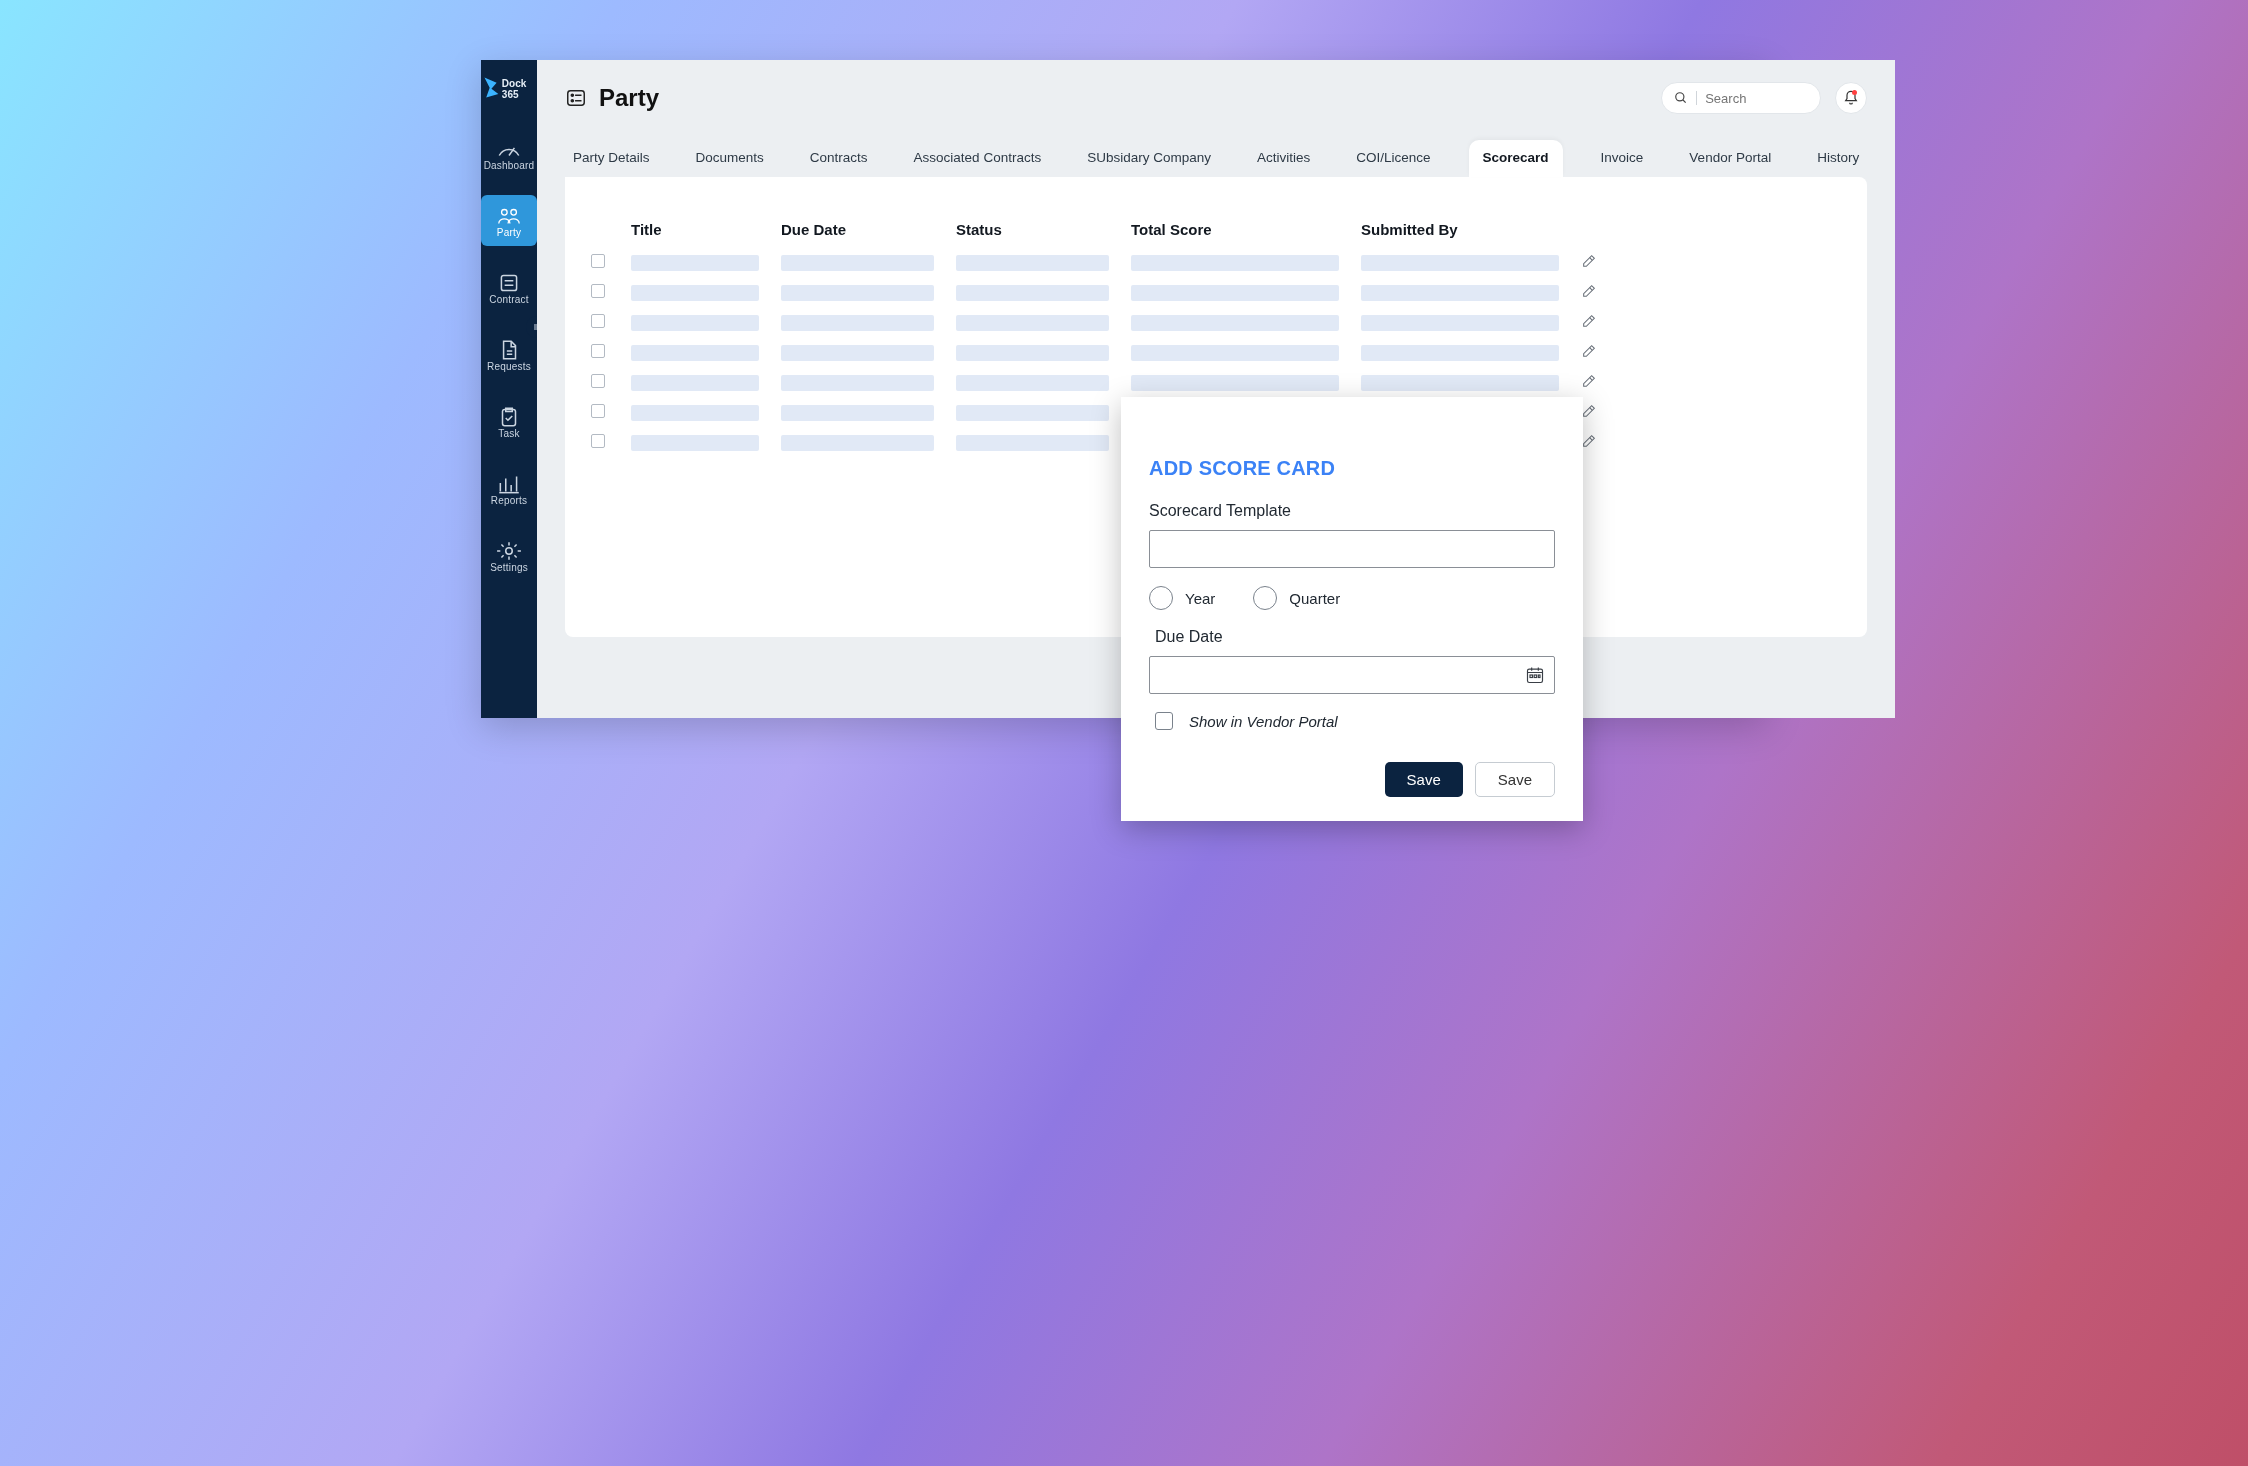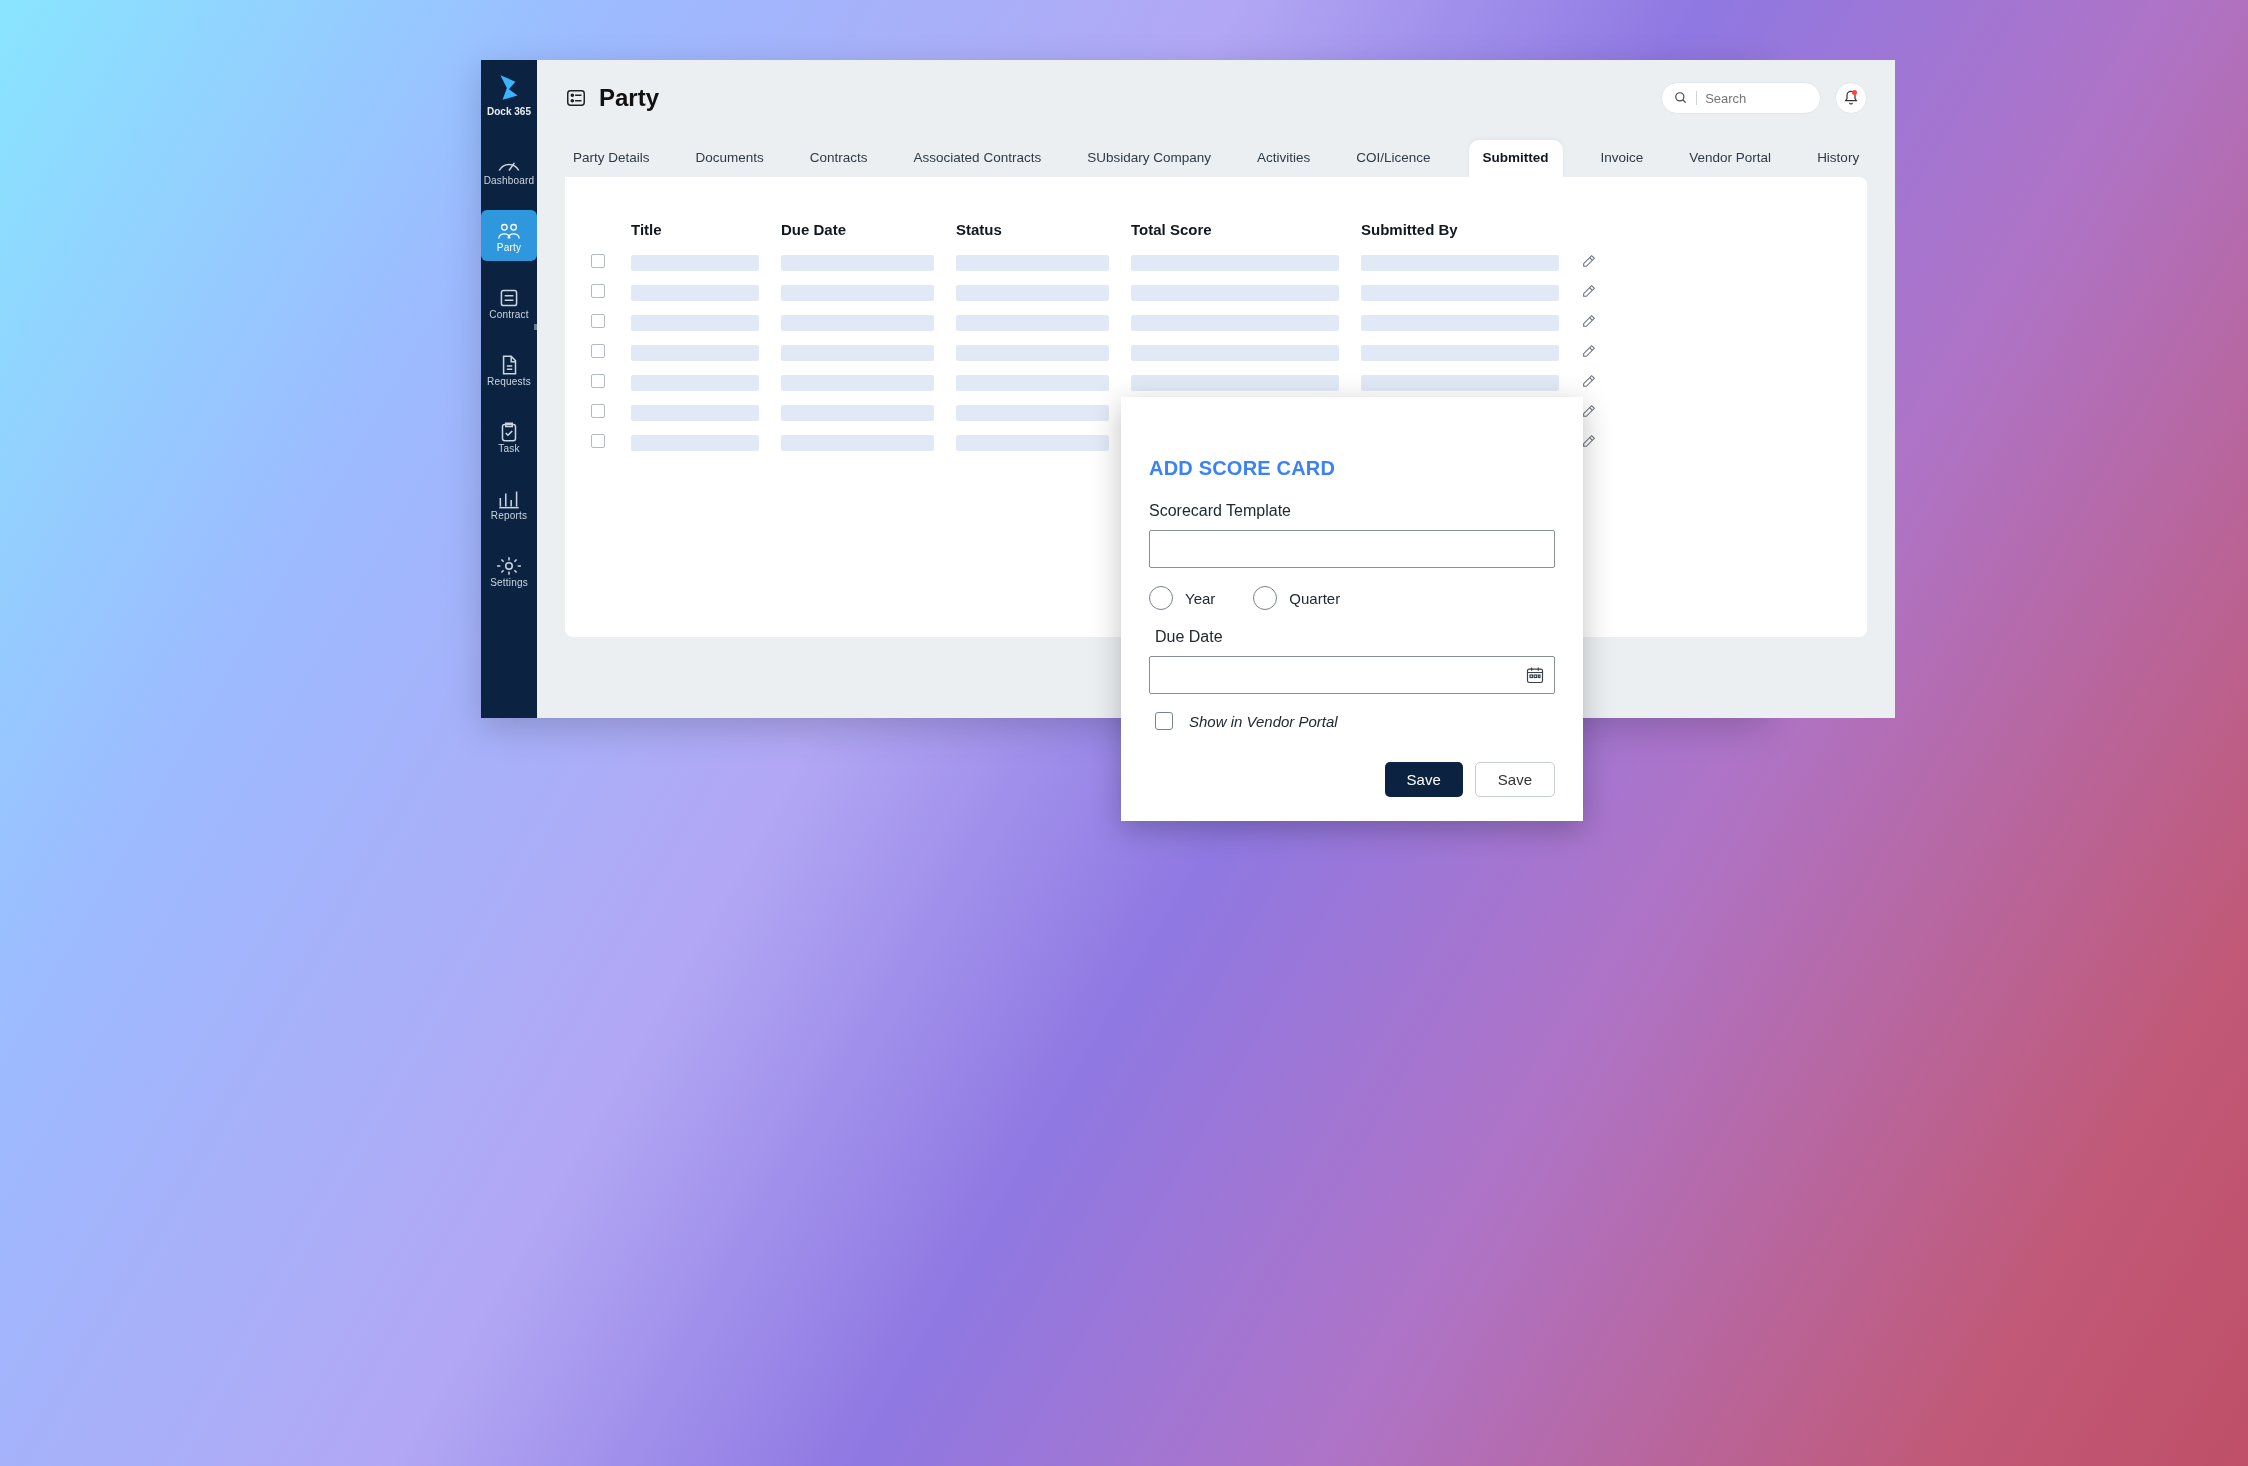--- a/index.html
+++ b/index.html
@@ -37,21 +37,21 @@
     display: flex;
     flex-direction: column;
     align-items: center;
     padding-top: 8px;
     padding-bottom: 24px;
     gap: 0;
     position: relative;
   }
   .brand {
     display: flex;
-    flex-direction: column;
+    flex-direction: row;
     align-items: center;
     margin-top: 4px;
     margin-bottom: 26px;
   }
   .brand .logo {
     width: 26px; height: 30px;
     fill: #3BB3FF;
   }
   .brand-label {
     font-size: 10px;
@@ -320,21 +320,21 @@
     </div>
 
     <nav class="tabs">
       <div class="tab">Party Details</div>
       <div class="tab">Documents</div>
       <div class="tab">Contracts</div>
       <div class="tab">Associated Contracts</div>
       <div class="tab">SUbsidary Company</div>
       <div class="tab">Activities</div>
       <div class="tab">COI/Licence</div>
-      <div class="tab active">Submitted</div>
+      <div class="tab active">Scorecard</div>
       <div class="tab">Invoice</div>
       <div class="tab">Vendor Portal</div>
       <div class="tab">History</div>
     </nav>
 
     <section class="panel">
 
       <div class="table">
         <div class="thead">
           <div></div>

